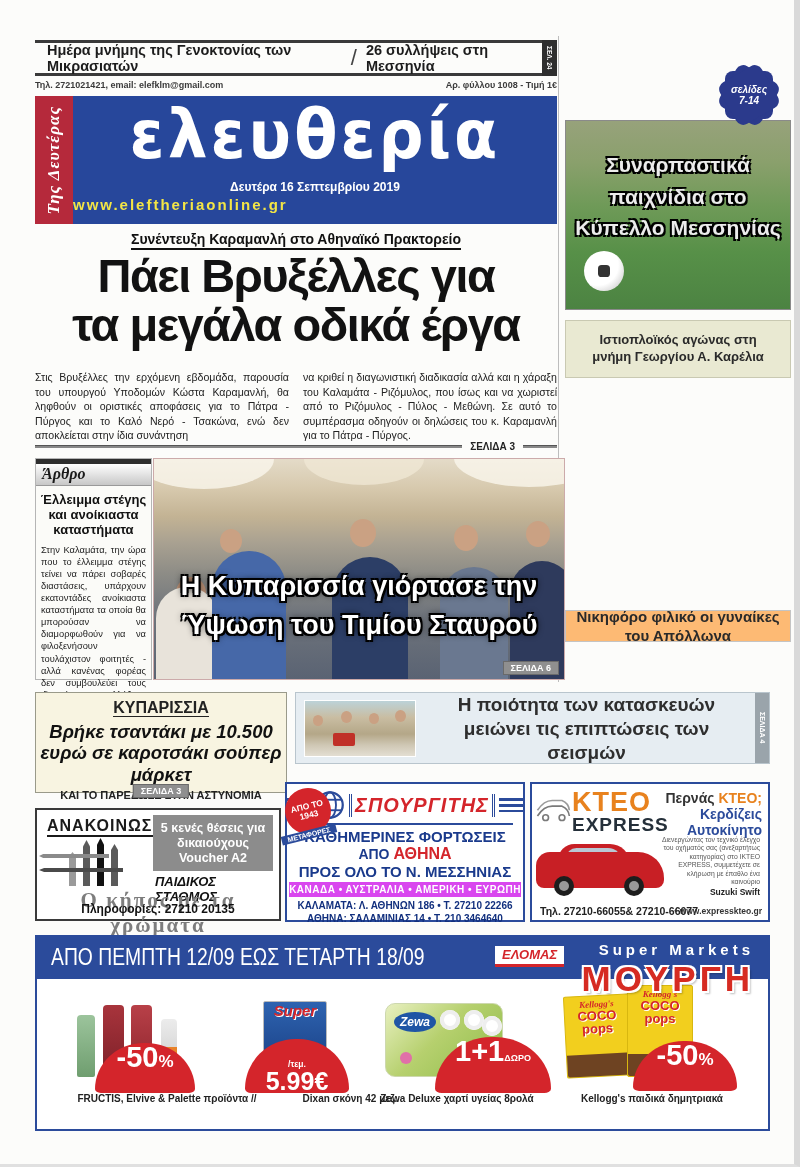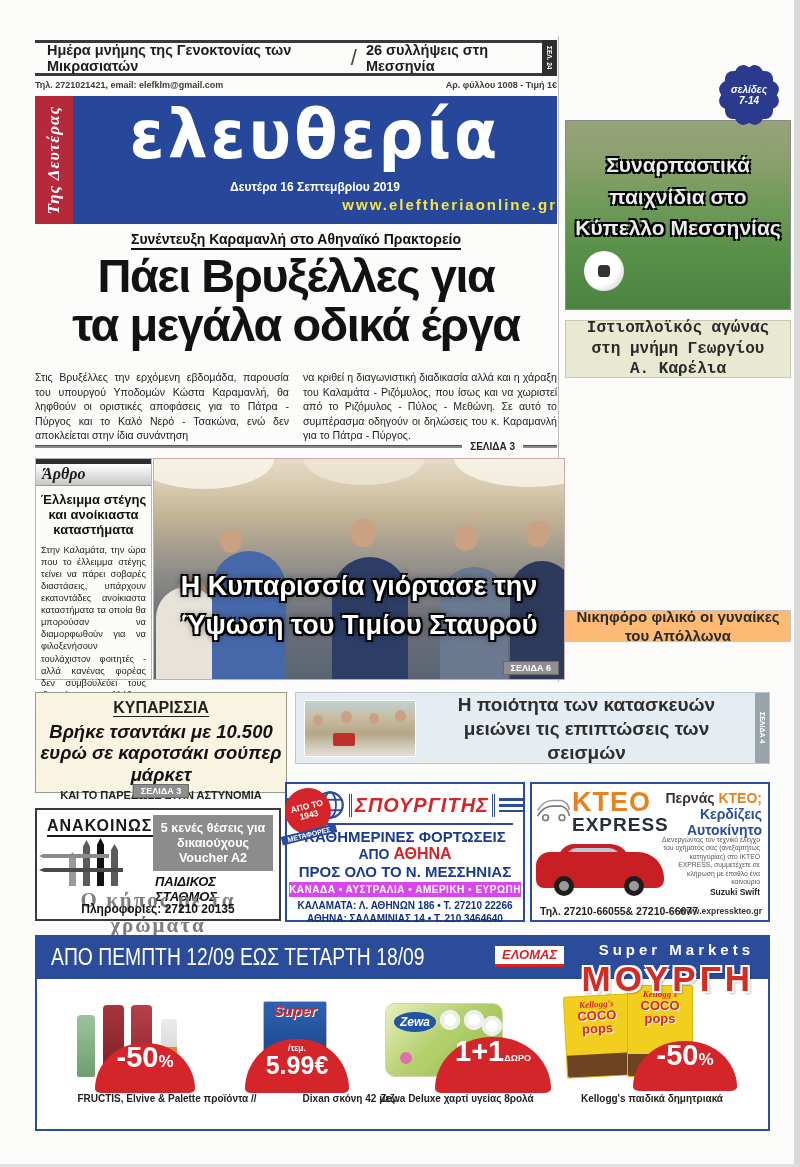--- a/index.html
+++ b/index.html
@@ -38,21 +38,21 @@
   
   .masthead { position:absolute; left:35px; top:96px; width:522px; height:128px; background:#27479b; }
   .edition-strip { position:absolute; left:0; top:0; width:38px; height:128px; background:#b5293b;
     display:flex; align-items:center; justify-content:center; }
   .edition-strip span { writing-mode:vertical-rl; transform:rotate(180deg); color:#fff;
     font-family:"Liberation Serif",serif; font-style:italic; font-weight:bold; font-size:17px; letter-spacing:1px; }
   .paper-logo { position:absolute; left:38px; right:0; top:2px; text-align:center; color:#fff;
     font-size:63px; font-weight:800; letter-spacing:3px; transform:scaleY(1.08); font-family:"DejaVu Sans",sans-serif; }
   .masthead-date { position:absolute; left:38px; right:0; top:84px; text-align:center; color:#fff;
     font-size:12px; font-weight:bold; }
-  .masthead-site { position:absolute; left:38px; right:0; top:100px; text-align:right; color:#f3e545;
+  .masthead-site { position:absolute; left:38px; right:0; top:100px; text-align:left; color:#f3e545;
     font-size:15px; font-weight:bold; letter-spacing:2px; }
 
   
   .kicker { position:absolute; left:35px; top:231px; width:522px; text-align:center;
     font-size:14px; font-weight:bold; color:#111; }
   .kicker span { border-bottom:2px solid #111; padding-bottom:1px; }
   .headline { position:absolute; left:30px; top:252px; width:532px; text-align:center;
     font-size:47px; line-height:1.04; font-weight:800; color:#121212; letter-spacing:-1.5px; }
   .lead-col { position:absolute; top:370px; width:254px; font-size:10.6px; line-height:1.37; color:#222;
     text-align:justify; }
@@ -87,21 +87,21 @@
     background:linear-gradient(180deg,#97a27b 0%,#8aa06c 22%,#6f9a58 45%,#579048 70%,#4c8342 100%); }
   .sport2 { position:absolute; left:565px; top:386px; width:226px; height:214px; border:1px solid #8a8a8a; overflow:hidden;
     background:linear-gradient(180deg,#4b4a44 0%,#5d574b 18%,#7a7262 30%,#7f9465 48%,#5f9050 72%,#4f8644 100%); }
   .sport-overlay { position:absolute; left:8px; right:8px; text-align:center; color:#ececec;
     font-size:21px; font-weight:800; line-height:1.5;
     text-shadow:-2px -2px 0 #000,2px -2px 0 #000,-2px 2px 0 #000,2px 2px 0 #000; }
   .ball { position:absolute; border-radius:50%; background:radial-gradient(circle at 35% 35%, #ffffff 55%, #c9c9c9 90%); }
   .ball i { position:absolute; width:30%; height:30%; left:35%; top:35%; background:#333; border-radius:30%; display:block; }
   .note1 { position:absolute; left:565px; top:320px; width:226px; height:58px; background:#e9e9d2; border:1px solid #c9c9b2;
     display:flex; align-items:center; justify-content:center; text-align:center;
-    font-size:16px; font-weight:bold; color:#2a2a2a; line-height:1.3; padding:0 14px;font-family:Liberation Mono, monospace; }
+    font-size:13px; font-weight:bold; color:#2a2a2a; line-height:1.3; padding:0 14px; }
   .note2 { position:absolute; left:565px; top:610px; width:226px; height:32px; background:#fdba74; border:1px solid #c4c4c4;
     display:flex; align-items:center; justify-content:center; text-align:center;
     font-size:15px; font-weight:bold; color:#2a2a2a; line-height:1.3; padding:0 10px; }
 
   
   .kyp-box { position:absolute; left:35px; top:692px; width:252px; height:101px; background:#f8f4e1; border:1px solid #9a9a8a;
     text-align:center; padding-top:6px; }
   .kyp-kicker { font-size:16px; font-weight:bold; color:#222; }
   .kyp-kicker span { border-bottom:1.5px solid #222; }
   .kyp-head { font-size:18.5px; font-weight:bold; font-style:italic; color:#111; line-height:1.15; margin-top:4px; }
@@ -178,21 +178,21 @@
     transform:scaleX(.84); transform-origin:left; white-space:nowrap; }
   .elomas { position:absolute; left:458px; top:9px; background:#fff; color:#d4252b; font-weight:800; font-style:italic;
     font-size:13px; padding:1px 7px 2px; border-bottom:3px solid #d4252b; }
   .chain { position:absolute; right:14px; top:4px; color:#fff; font-size:15px; font-weight:800; letter-spacing:4px; }
   .mourgi { position:absolute; right:14px; top:22px; color:#d62b22; font-size:35px; font-weight:800; letter-spacing:4px;
     text-shadow:2px 2px 0 #fff,-2px -2px 0 #fff,2px -2px 0 #fff,-2px 2px 0 #fff,3px 3px 2px rgba(0,0,0,.25); z-index:4; }
   .dome { position:absolute; background:#d4252b; color:#fff; text-align:center;
     border-radius:50% 50% 6% 6% / 95% 95% 8% 8%; z-index:3; }
   .dome .big { font-size:29px; font-weight:800; line-height:1; }
   .dome .pct { font-size:17px; font-weight:800; }
-  .dome .tiny { font-size:8.5px; font-weight:bold; display:block; margin-top:4px; }
+  .dome .tiny { font-size:8.5px; font-weight:bold; display:block; margin-top:20px; }
   .dome .sub { font-size:9px; font-weight:800; }
   .cap { position:absolute; top:156px; font-size:10px; font-weight:bold; color:#222; text-align:center; }
 
   
   .bottle { position:absolute; bottom:0; border-radius:4px 4px 2px 2px; }
   .dixan { position:absolute; left:0; bottom:0; width:64px; height:76px; background:linear-gradient(#2e63b0,#173c80);
     border:1px solid #bbb; border-radius:2px; text-align:center; }
   .dixan span { color:#d4252b; font-weight:800; font-style:italic; font-size:15px; text-shadow:1px 1px 0 #fff; }
   .dixan i { position:absolute; left:8px; bottom:8px; width:48px; height:26px; background:radial-gradient(ellipse at center,#fff 0%,rgba(255,255,255,.15) 70%); border-radius:50%; display:block; }
   .zewa { position:absolute; left:0; bottom:0; width:118px; height:74px; border-radius:10px;

